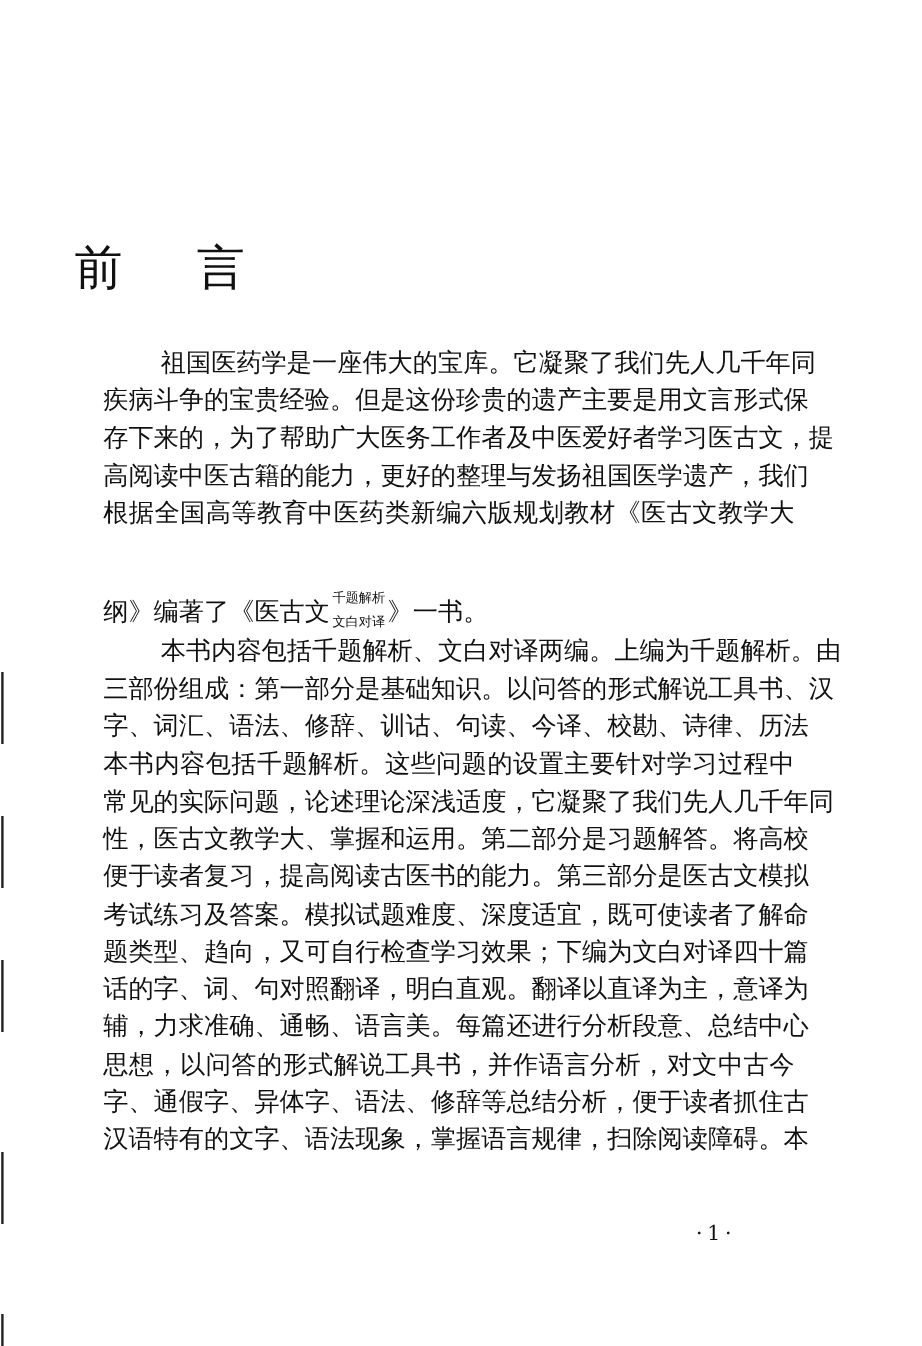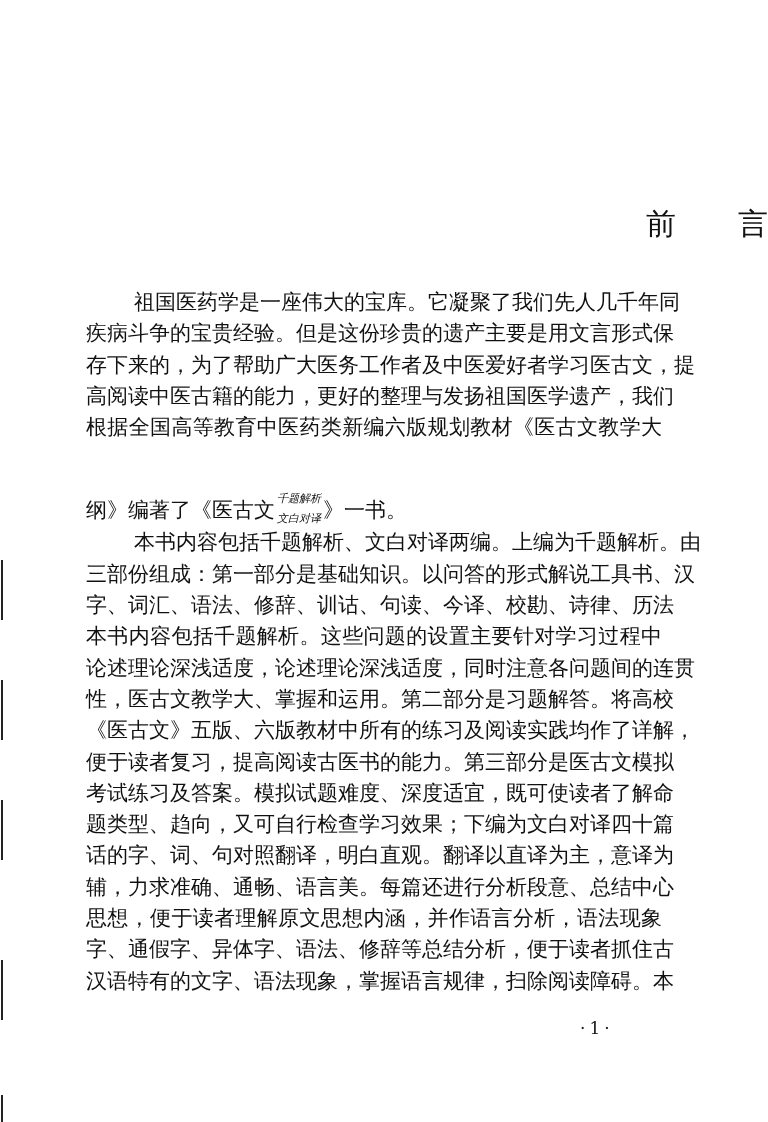--- a/index.html
+++ b/index.html
@@ -13,22 +13,22 @@
     position: relative;
     overflow: hidden;
     font-family: "DejaVu Serif", "Liberation Serif", serif;
     color: #111111;
   }
   .page-title {
     position: absolute;
     top: 204px;
     left: 0;
     width: 768px;
-    text-align: right;
-    font-size: 30px;
+    text-align: left;
+    font-size: 40px;
     letter-spacing: 62px;
     padding-left: 62px;
     box-sizing: border-box;
     line-height: 40px;
   }
   .title-char { display: inline-block; }
   .body-text {
     position: absolute;
     top: 287px;
     left: 86px;
@@ -49,21 +49,20 @@
   .line.last { text-align-last: left; margin-top: 48px; }
   .stack {
     display: inline-block;
     vertical-align: middle;
     text-align: center;
     font-size: 11px;
     line-height: 20px;
     margin: 0 2px;
     position: relative;
     top: -2px;
-    font-style: italic;
   }
   .stack span { display: block; }
   .page-number {
     position: absolute;
     top: 1018px;
     left: 580px;
     font-size: 17px;
     letter-spacing: 4px;
   }
   .margin-mark {
@@ -91,29 +90,28 @@
       <span class="line">高阅读中医古籍的能力，更好的整理与发扬祖国医学遗产，我们</span>
       <span class="line">根据全国高等教育中医药类新编六版规划教材《医古文教学大</span>
       <span class="line last" style="height:36px;line-height:36px"><span>纲》编著了《医古文</span><span class="stack"><span>千题解析</span><span>文白对译</span></span><span>》一书。</span></span>
     </div>
 
     <div class="para-block">
       <span class="line" style="padding-left:48px">本书内容包括千题解析、文白对译两编。上编为千题解析。由</span>
       <span class="line">三部份组成：第一部分是基础知识。以问答的形式解说工具书、汉</span>
       <span class="line">字、词汇、语法、修辞、训诂、句读、今译、校勘、诗律、历法</span>
       <span class="line">本书内容包括千题解析。这些问题的设置主要针对学习过程中</span>
-      <span class="line">论述理论深浅适度，论述理论深浅适度，同时注意各问题间的连贯</span>
+      <span class="line">常见的实际问题，论述理论深浅适度，它凝聚了我们先人几千年同</span>
       <span class="line">性，医古文教学大、掌握和运用。第二部分是习题解答。将高校</span>
-      <span class="line">《医古文》五版、六版教材中所有的练习及阅读实践均作了详解，</span>
       <span class="line">便于读者复习，提高阅读古医书的能力。第三部分是医古文模拟</span>
       <span class="line">考试练习及答案。模拟试题难度、深度适宜，既可使读者了解命</span>
       <span class="line">题类型、趋向，又可自行检查学习效果；下编为文白对译四十篇</span>
       <span class="line">话的字、词、句对照翻译，明白直观。翻译以直译为主，意译为</span>
       <span class="line">辅，力求准确、通畅、语言美。每篇还进行分析段意、总结中心</span>
-      <span class="line">思想，便于读者理解原文思想内涵，并作语言分析，语法现象</span>
+      <span class="line">思想，以问答的形式解说工具书，并作语言分析，对文中古今</span>
       <span class="line">字、通假字、异体字、语法、修辞等总结分析，便于读者抓住古</span>
       <span class="line">汉语特有的文字、语法现象，掌握语言规律，扫除阅读障碍。本</span>
     </div>
 
   </div>
 
   <div class="page-number">·1·</div>
 
   <div class="margin-mark" style="top:560px;height:60px;"></div>
   <div class="margin-mark" style="top:680px;height:60px;"></div>

